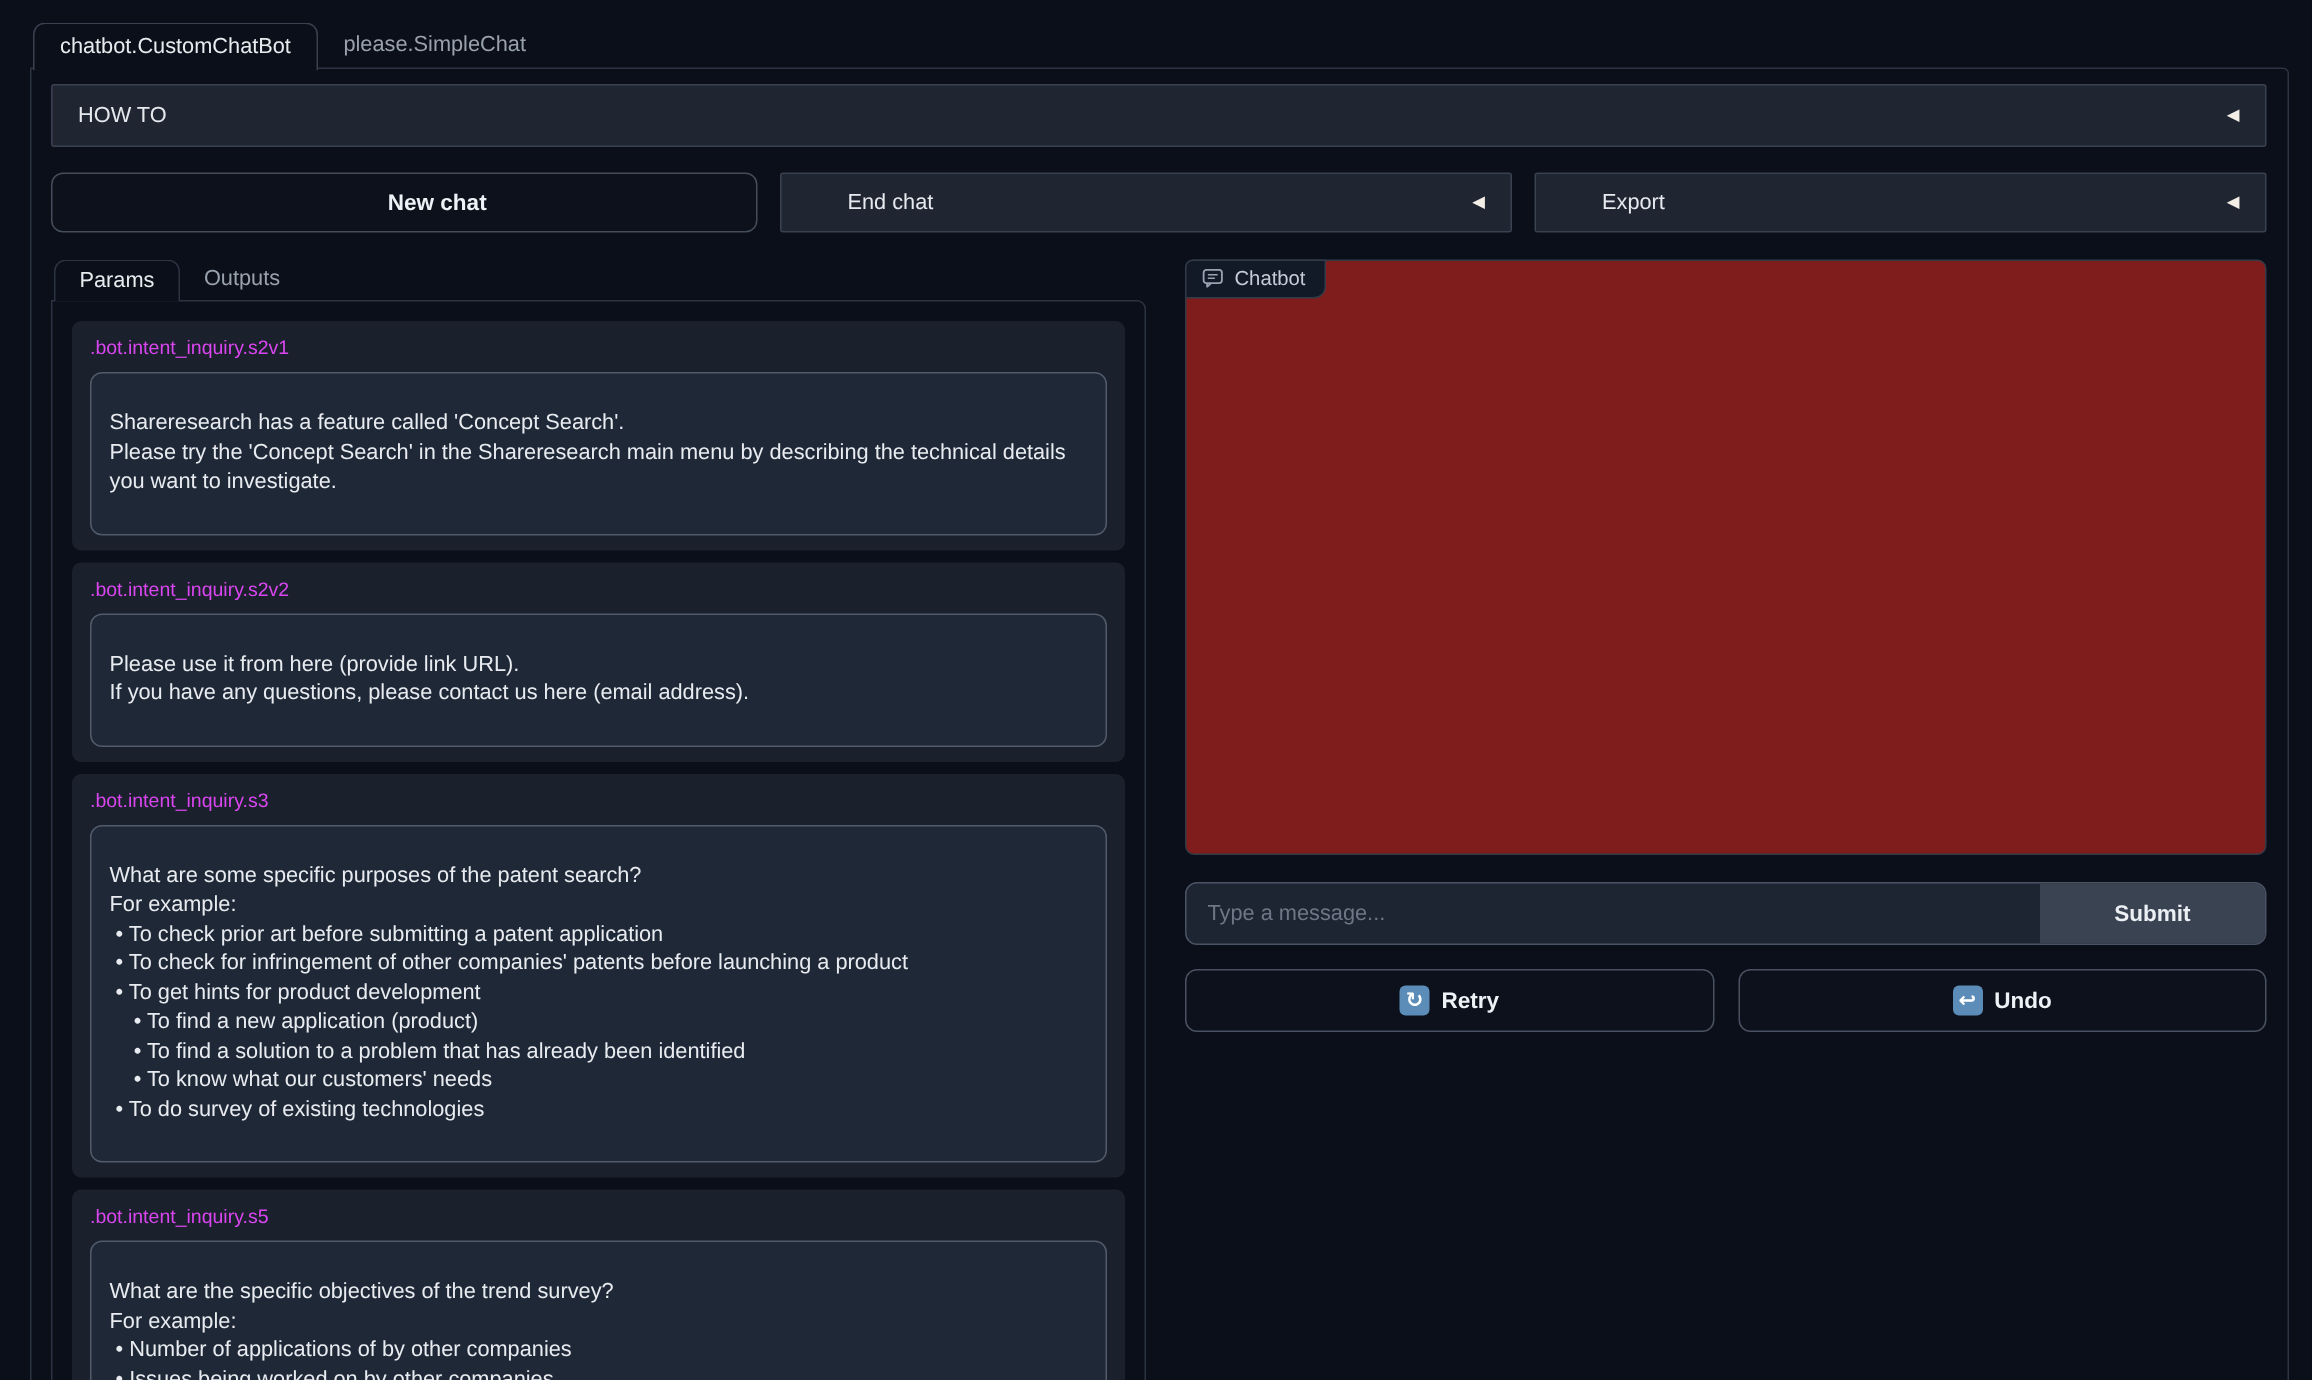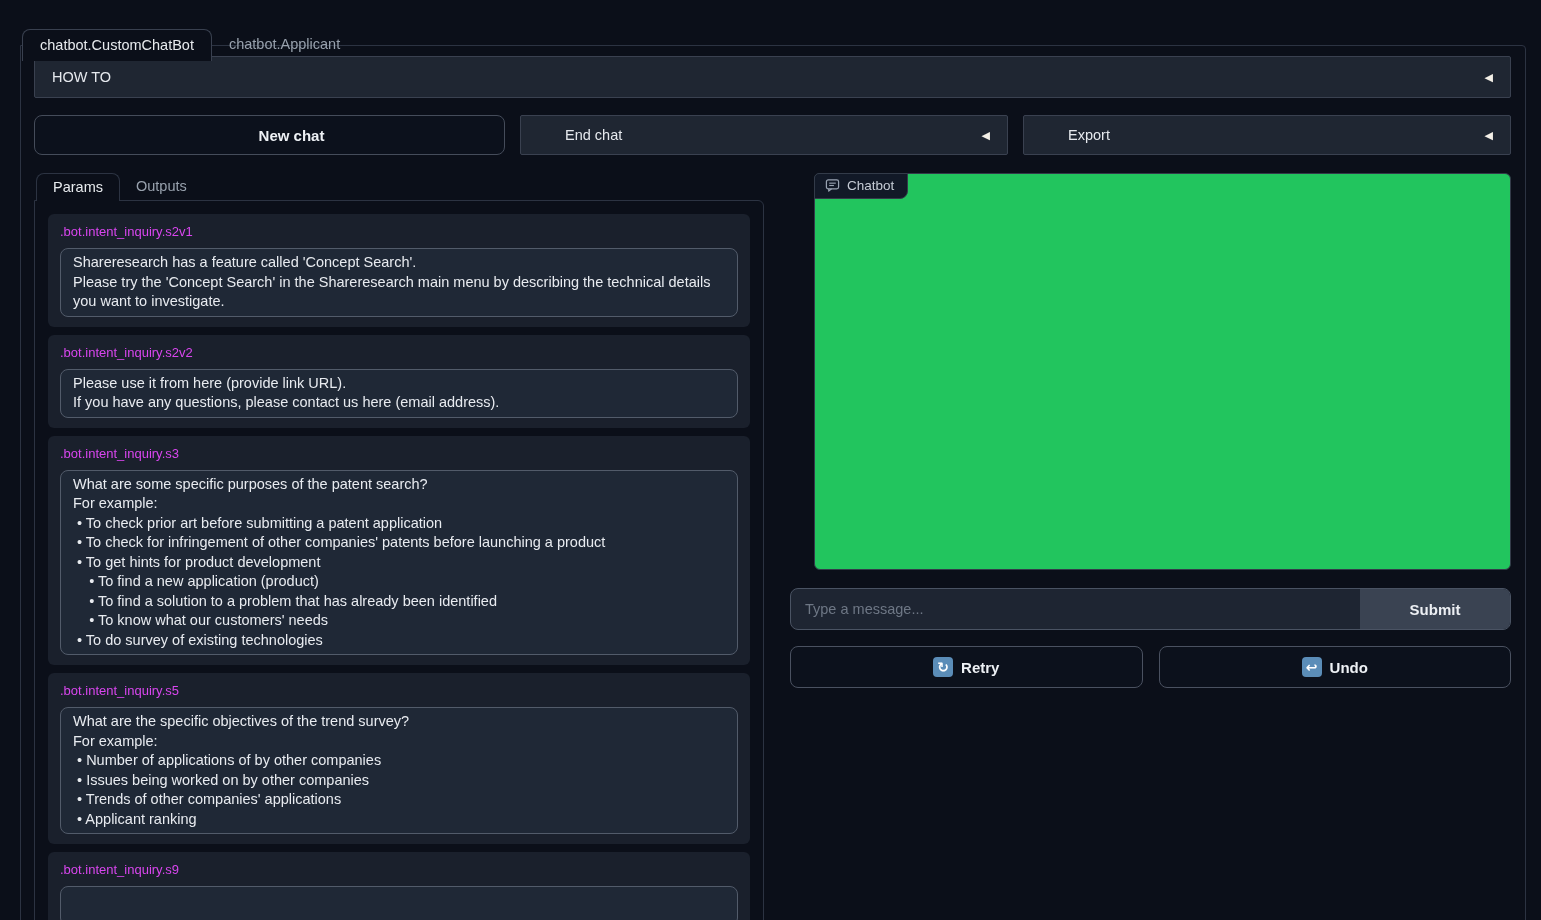--- a/index.html
+++ b/index.html
@@ -4,21 +4,21 @@
 <style>
   * { margin:0; padding:0; box-sizing:border-box; }
   html,body { background:#0b0f19; }
   .screen {
     position:relative; width:1541px; height:920px; overflow:hidden;
     background:#0b0f19; color:#e8ebf0;
     font-family:"Liberation Sans","DejaVu Sans",sans-serif;
     font-size:14.5px;
   }
   
-  .top-tabbar { position:absolute; top:29px; left:22px; display:flex; z-index:5; }
+  .top-tabbar { position:absolute; top:15px; left:22px; display:flex; z-index:5; }
   .tab { padding:7px 17px 8px; font-size:14.5px; color:#98a1ad; cursor:pointer; white-space:nowrap; }
   .tab.active {
     color:#e8ebee; background:#0b0f19;
     border:1px solid #39404f; border-bottom:none;
     border-radius:8px 8px 0 0; margin-bottom:-1px;
   }
   
   .main-container {
     position:absolute; left:20px; right:15px; top:45px; bottom:-20px;
     border:1px solid #2c3342; border-radius:0 4px 4px 4px;
@@ -50,27 +50,27 @@
   .sub-tabbar .tab.active { border-color:#2c3342; }
   .tab-content {
     border:1px solid #2c3342; border-radius:0 6px 6px 6px;
     padding:13px; display:flex; flex-direction:column; gap:8px;
     min-height:760px;
   }
   .param-block { background:#1a202c; border-radius:6px; padding:10px 12px; }
   .param-label { font-size:13px; color:#d946ef; margin-bottom:9px; }
   .param-value {
     background:#1f2836; border:1px solid #525b6a; border-radius:8px;
-    padding:4px 12px; font-size:14.5px; line-height:19.5px;
+    padding:24px 12px; font-size:14.5px; line-height:19.5px;
     color:#e8ebf0; white-space:pre-wrap; min-height:40px; cursor:text;
   }
   
   .chatbot-panel {
     position:relative; height:397px;
-    border:1px solid #333b49; border-radius:6px; background:#22c55e;margin-left:24px;
+    border:1px solid #333b49; border-radius:6px; background:#7f1d1d;
   }
   .chatbot-chip {
     position:absolute; top:-1px; left:-1px;
     display:flex; align-items:center; gap:7px;
     border:1px solid #333b49; border-radius:5px 0 8px 0;
     padding:4px 13px 5px 10px; background:#121927;
     font-size:13.5px; color:#c6ccd6;
   }
   .input-row {
     margin-top:18px; height:42px; display:flex;
@@ -97,21 +97,21 @@
     font-family:"DejaVu Sans",sans-serif;
   }
 </style>
 </head>
 <body>
 
 <div class="screen">
 
   <div class="top-tabbar">
     <div class="tab active">chatbot.CustomChatBot</div>
-    <div class="tab">chatbot.Applicant</div>
+    <div class="tab">please.SimpleChat</div>
   </div>
 
   <div class="main-container">
 
     <div class="accordion">
       <span class="acc-label">HOW TO</span>
       <span class="acc-arrow">◀</span>
     </div>
 
     <div class="toolbar-row">

